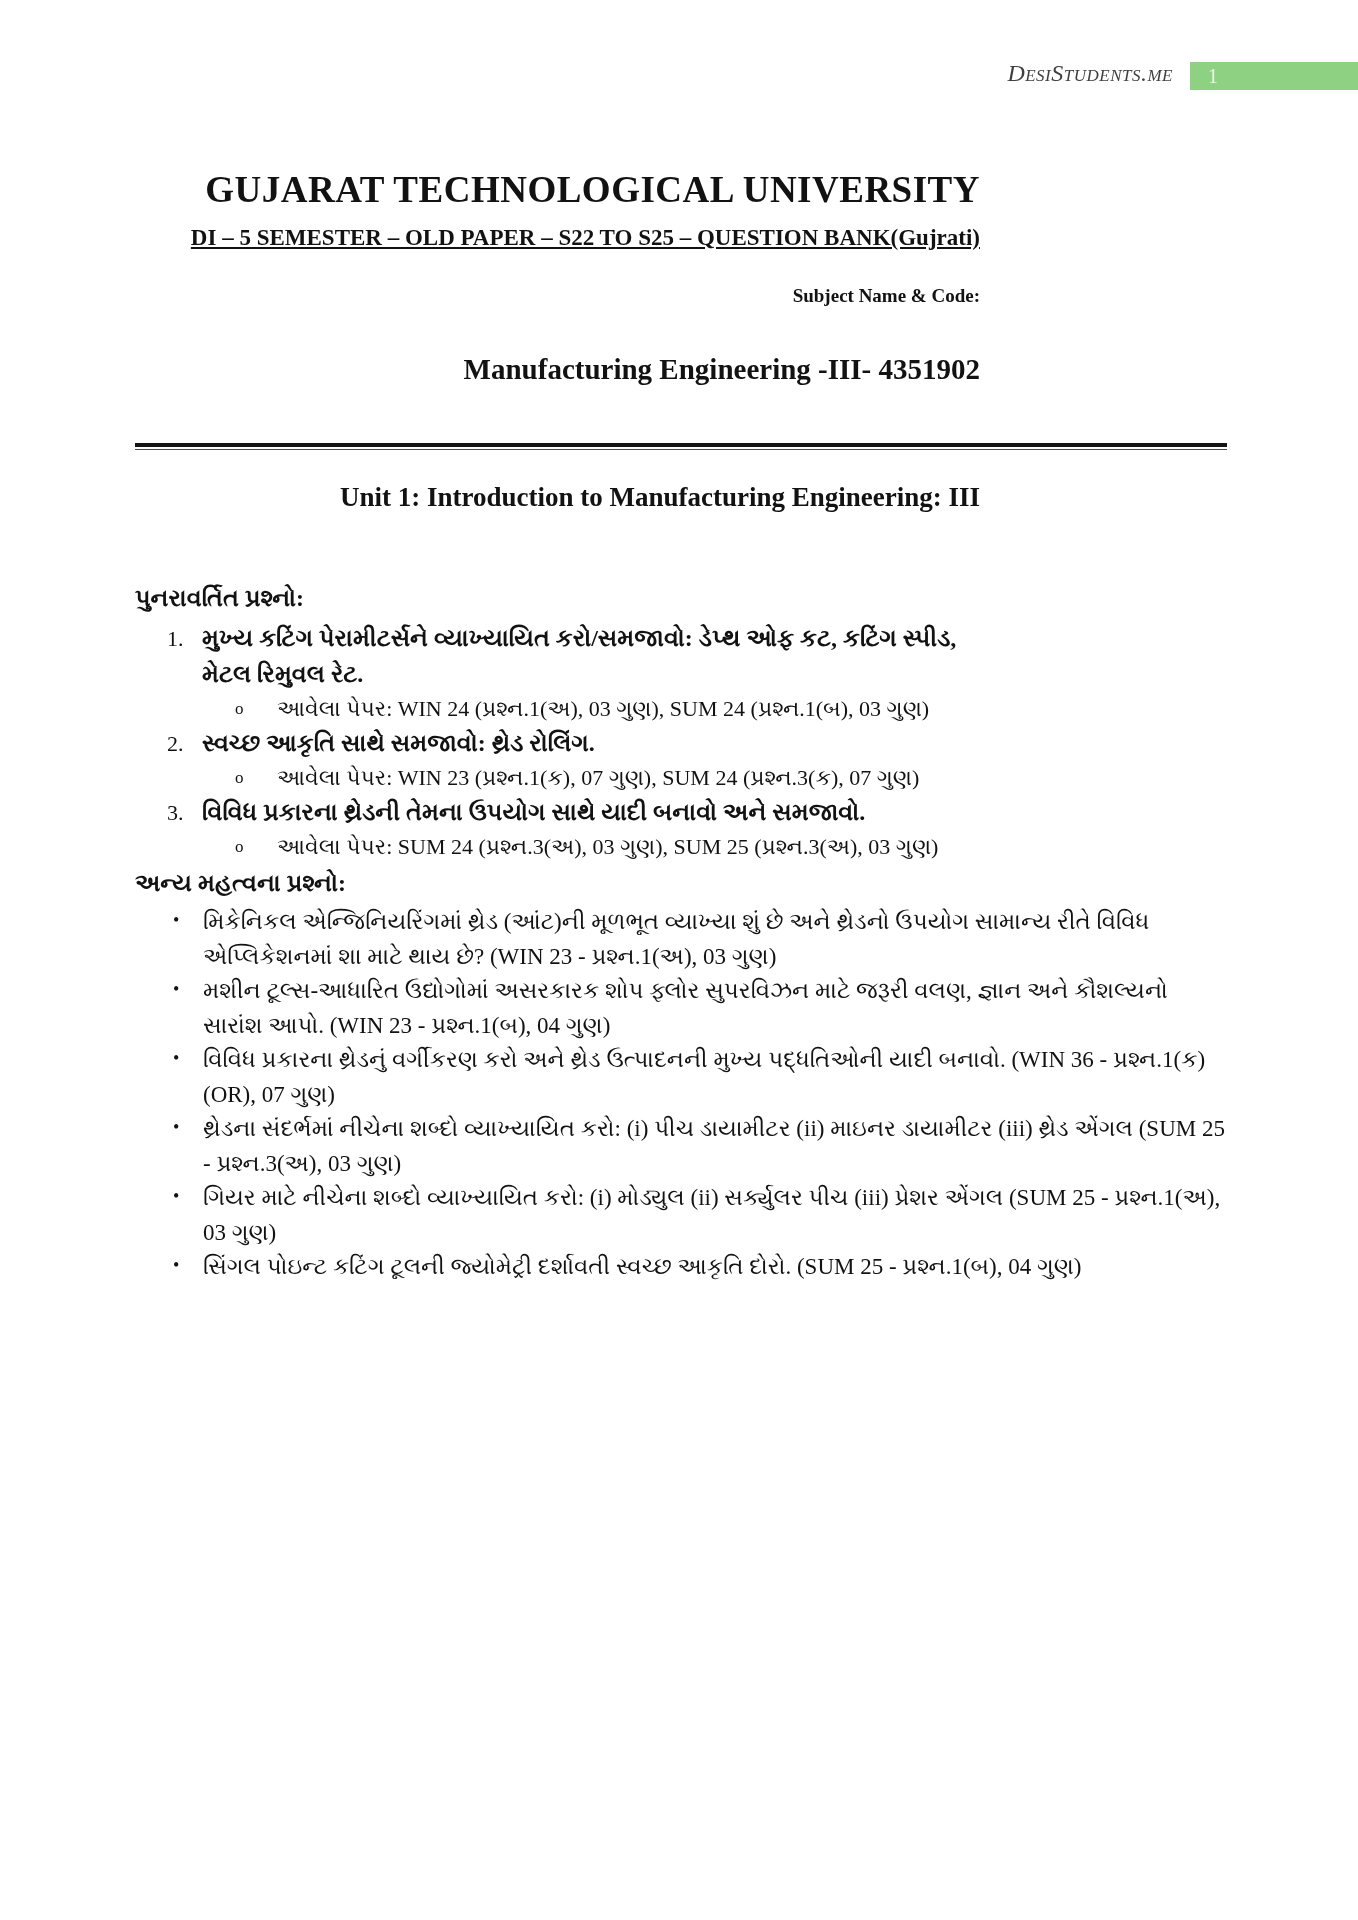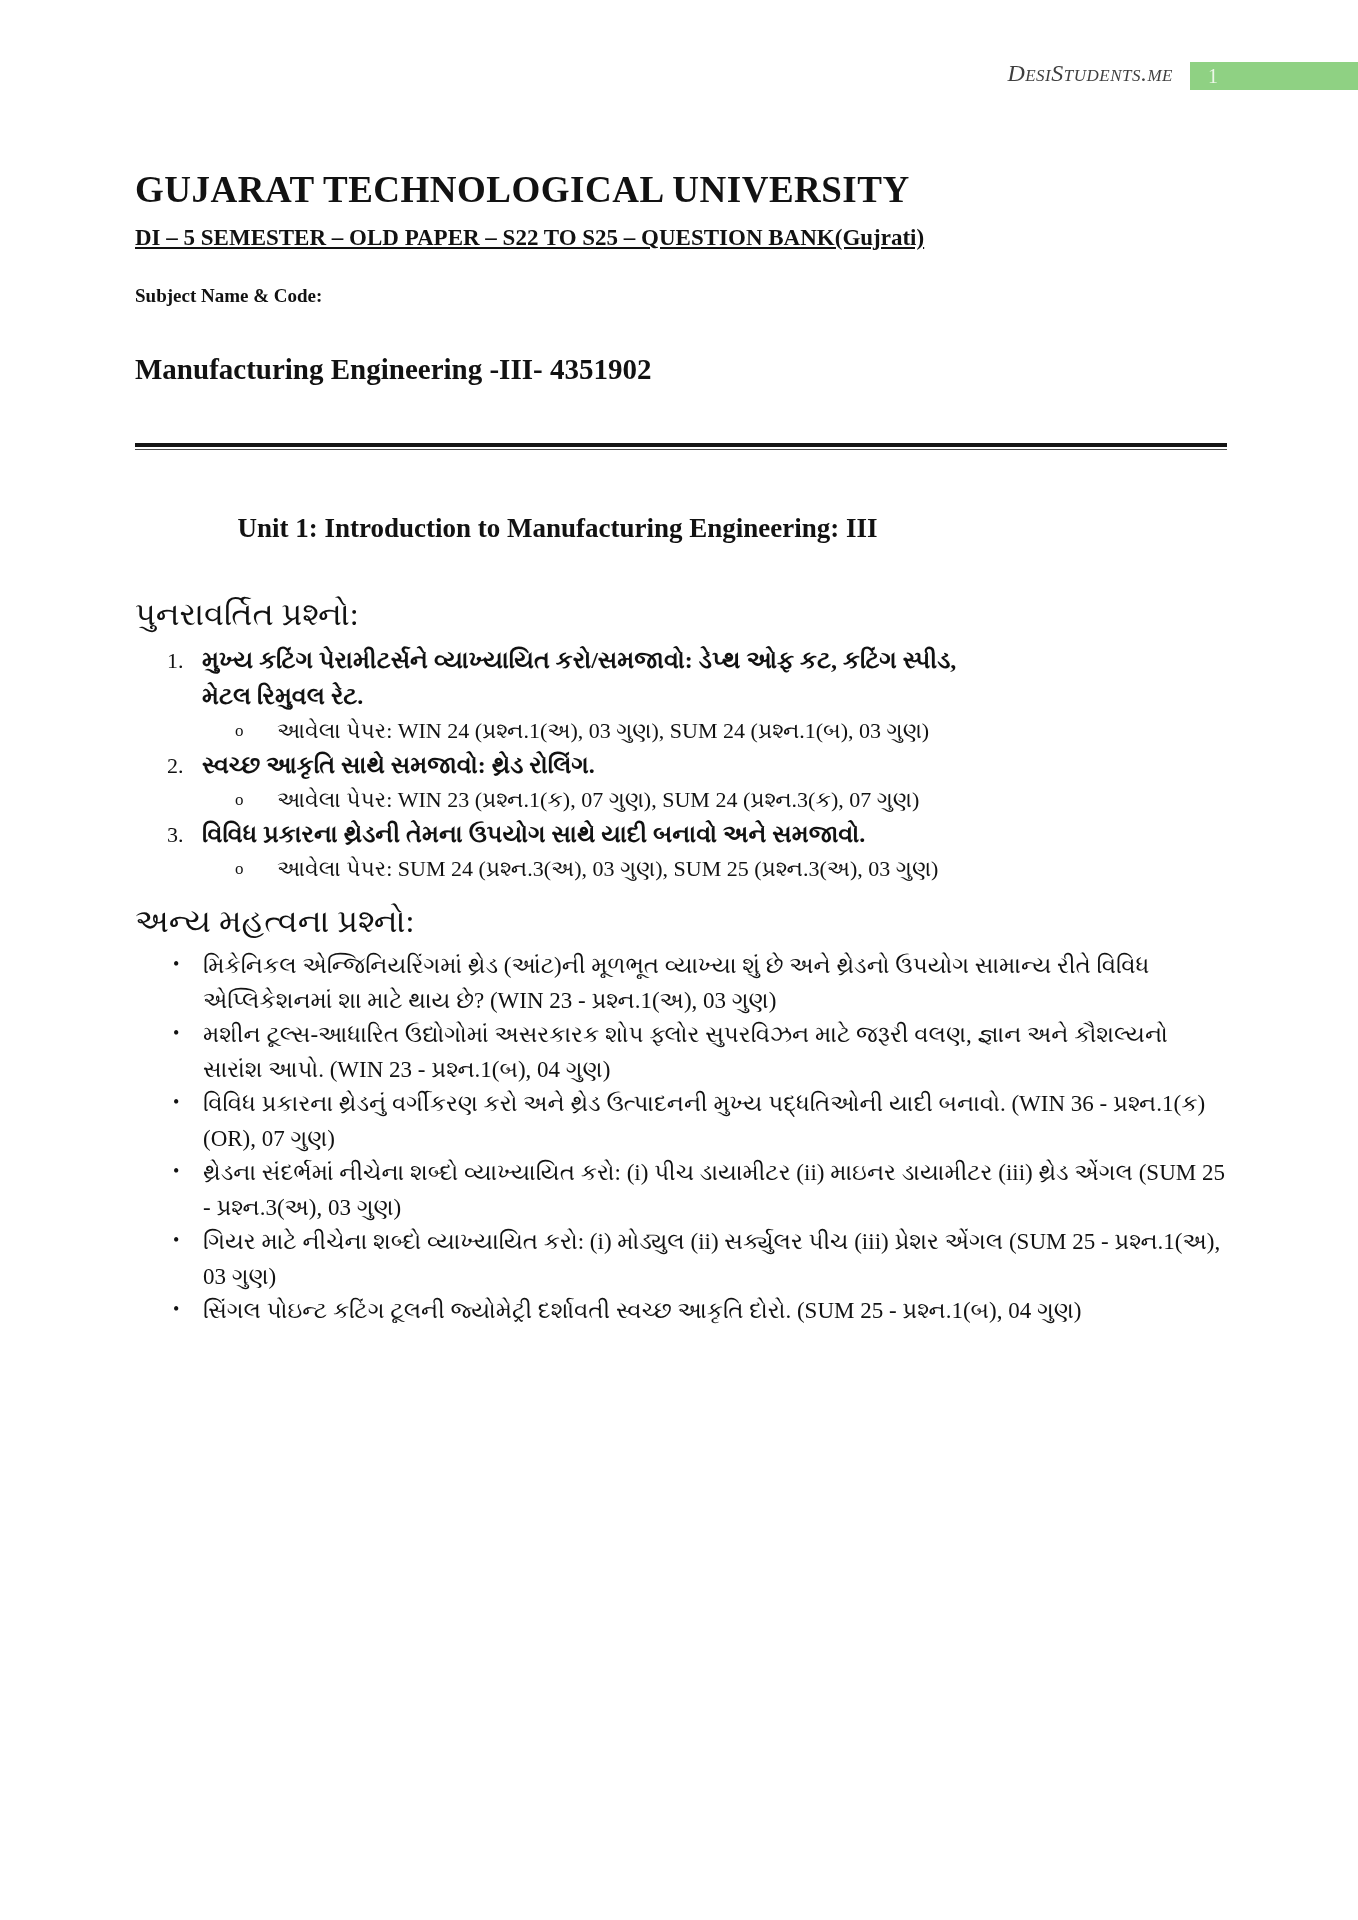--- a/index.html
+++ b/index.html
@@ -48,21 +48,21 @@
     padding-left: 18px;
     box-sizing: border-box;
   }
 
   
   .title-block {
     position: absolute;
     top: 168px;
     left: 135px;
     width: 845px;
-    text-align: left;
+    text-align: right;
   }
   .uni-title {
     font-size: 37px;
     font-weight: bold;
     letter-spacing: 0.5px;
     margin: 0 0 14px 0;
     white-space: nowrap;
   }
   .paper-line {
     font-size: 23px;
@@ -85,41 +85,41 @@
     position: absolute;
     top: 443px;
     left: 135px;
     width: 1092px;
     border-top: 4px solid #151515;
     border-bottom: 1px solid #4a4a4a;
     height: 2px;
   }
   .unit-title {
     position: absolute;
-    top: 513px;
+    top: 482px;
     left: 135px;
     width: 845px;
-    text-align: center;
+    text-align: right;
     font-size: 27px;
     font-weight: bold;
   }
 
   
   .body-content {
     position: absolute;
     top: 578px;
     left: 135px;
     width: 1098px;
     font-size: 23px;
     line-height: 1.5;
   }
   .sec-heading {
-    font-weight: normal;
-    font-size: 32px;
-    margin: 12px 0 4px 0;
+    font-weight: bold;
+    font-size: 24px;
+    margin: 2px 0 4px 0;
   }
   .olist { margin: 0 0 2px 0; }
   .oli {
     display: flex;
     align-items: flex-start;
     margin: 0;
   }
   .oli .num {
     width: 35px;
     margin-left: 32px;

